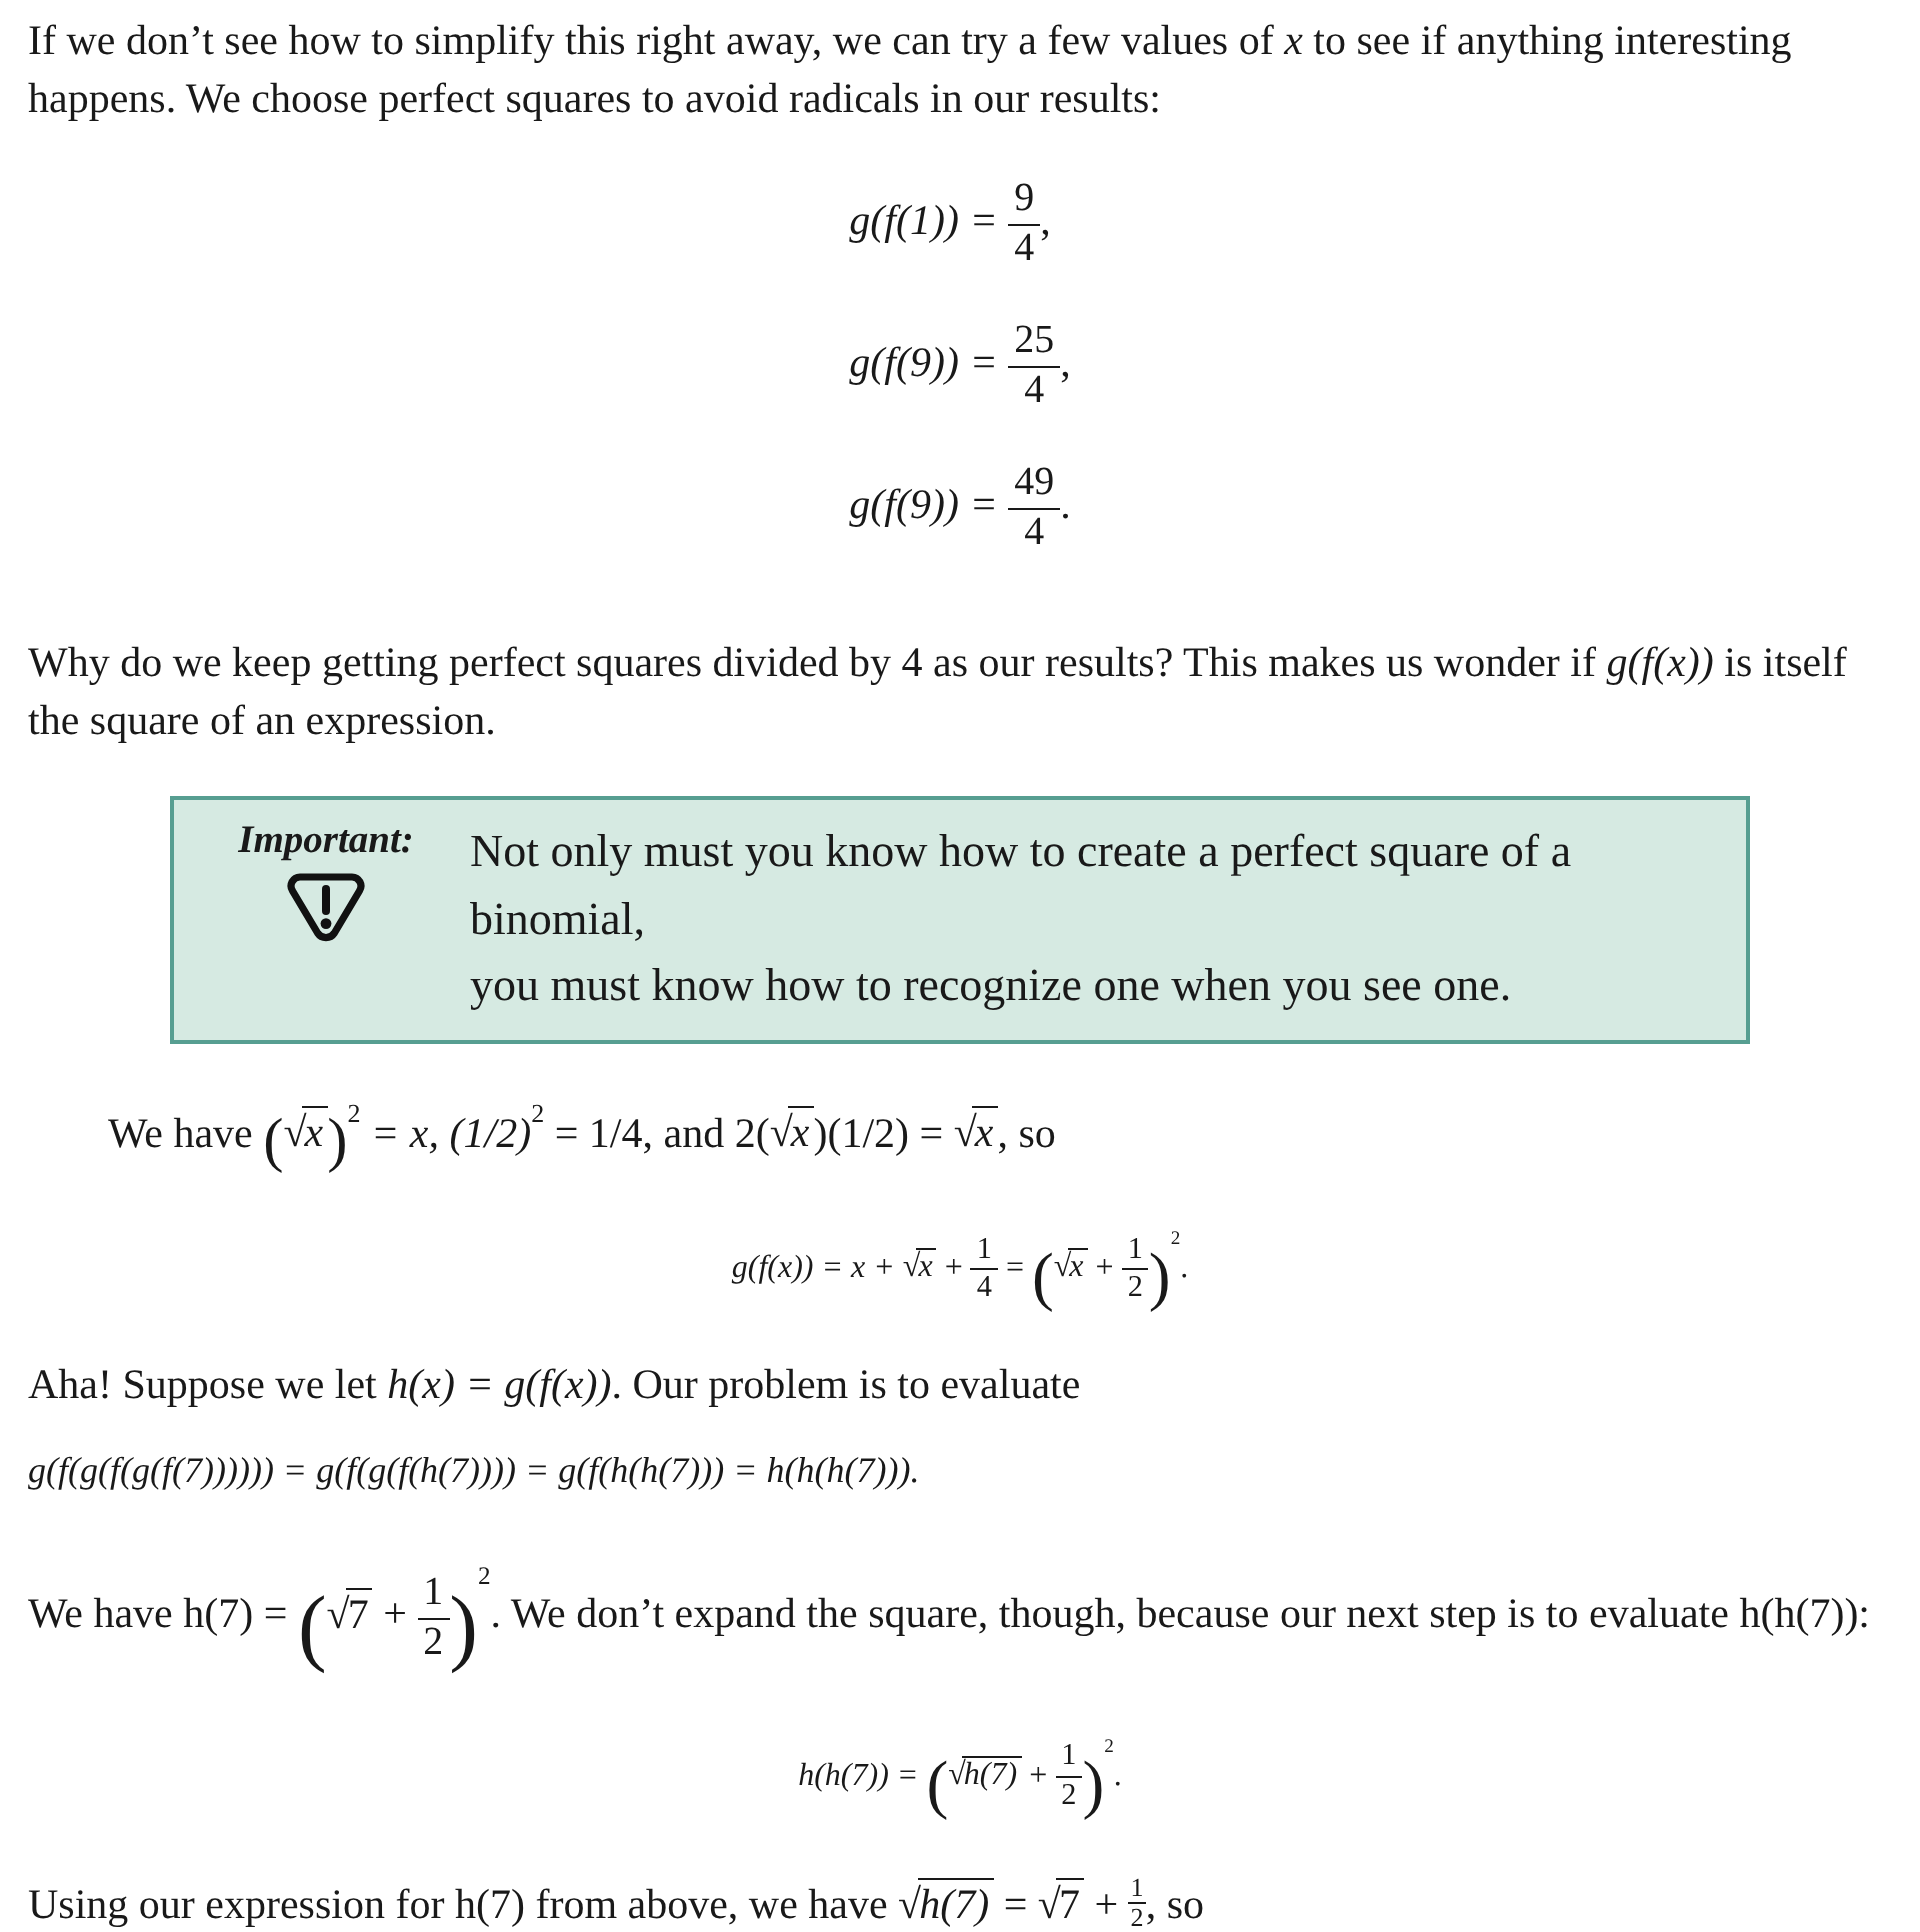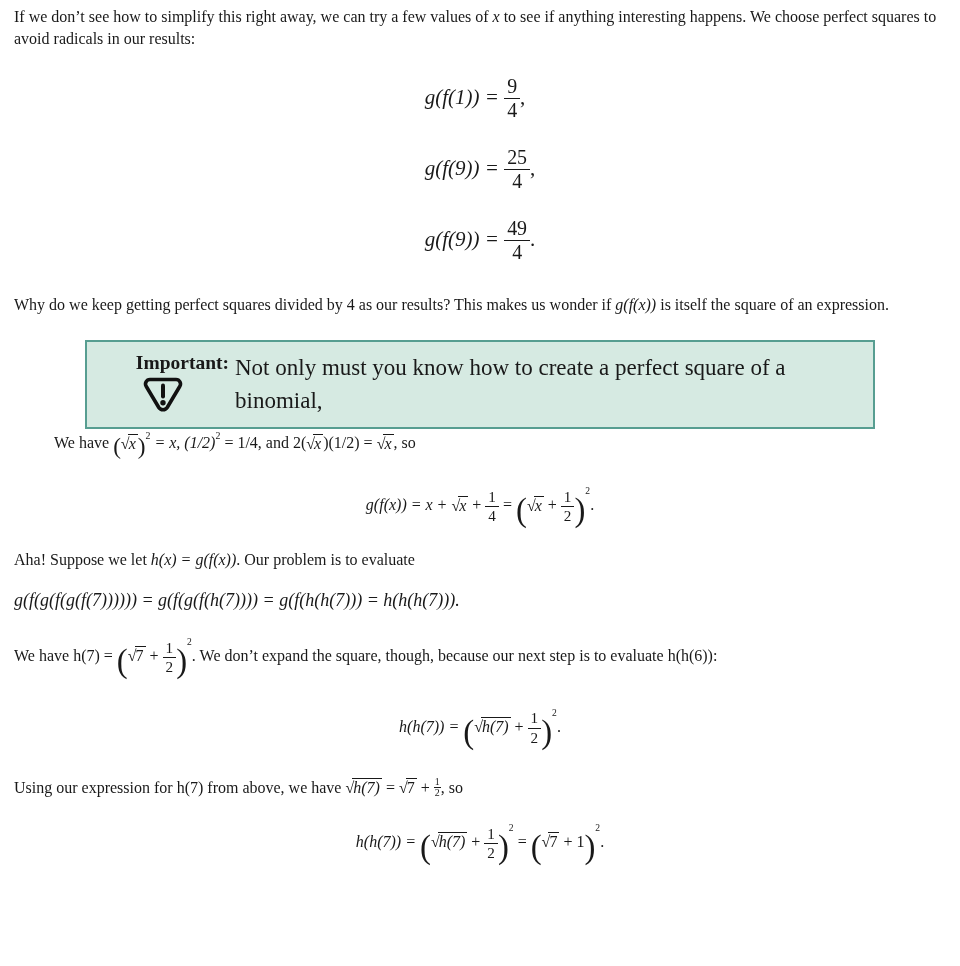--- a/index.html
+++ b/index.html
@@ -2,21 +2,21 @@
 <html><head>
 <meta charset="utf-8">
 <style>
   html,body{margin:0;padding:0;background:#ffffff;}
   body{
     width:960px;height:966px;overflow:hidden;
     color:#191919;
     font-family:"Liberation Serif", serif;
   }
   .page{padding:6px 14px 0 14px;}
-  .para{font-size:16px;line-height:1.36;margin:0;}
+  .para{font-size:21px;line-height:1.36;margin:0;}
   .mi{font-style:italic;}
 
   
   .frac{display:inline-block;vertical-align:middle;text-align:center;line-height:1.08;font-size:0.95em;}
   .frac .n{display:block;padding:0 3px 1px 3px;}
   .frac .d{display:block;border-top:1.5px solid #191919;padding:1px 3px 0 3px;}
   .sfrac{display:inline-block;vertical-align:-0.25em;text-align:center;line-height:1;font-size:0.62em;}
   .sfrac .n{display:block;padding:0 1px;}
   .sfrac .d{display:block;border-top:1px solid #191919;padding:0 1px;}
 
@@ -36,30 +36,30 @@
   .eqrow{margin-bottom:5px;line-height:1;padding:10px 0;}
   .disp{text-align:center;font-size:16px;line-height:1;margin-top:10px;padding:14px 0;}
   .disp-plain{text-align:left;font-size:18px;line-height:1;margin-top:14px;padding:6px 0;}
 
   
   .note{
     margin:24px 0 0 71px;width:790px;box-sizing:border-box;
     border:2px solid;display:flex;align-items:flex-start;
     padding:9px 12px 10px 10px;
   }
-  .note-left{width:132px;flex:none;text-align:right;}
+  .note-left{width:132px;flex:none;text-align:center;font-style:italic;}
   .note-label{font-weight:bold;font-size:19.5px;line-height:1.2;}
   .note-icon{display:block;margin:3px auto 0 auto;width:40px;height:36px;}
   .note-text{font-size:23px;line-height:1.45;padding-left:6px;}
   .note-line{display:block;}
 
-  .indent40{margin-left:40px;}
+  .indent40{margin-left:40px;margin-top:26px;}
   .mt14{margin-top:14px;}
   .mt8{margin-top:8px;}
-  .mt16{margin-top:20px;}
+  .mt16{margin-top:30px;}
 </style>
 </head>
 <body>
 
 <div class="page">
 
   <p class="para"><span>If we don’t see how to simplify this right away, we can try a few values of </span><span class="mi">x</span><span> to see if anything interesting happens. We choose perfect squares to avoid radicals in our results:</span></p>
 
   <div class="eqwrap">
     <div class="eqrow">
@@ -79,32 +79,33 @@
     <div class="note-left">
       <div class="note-label">Important:</div>
       <svg class="note-icon" viewBox="0 0 40 36">
         <path d="M7 2.5 h26 a4.5 4.5 0 0 1 3.7 7 L24.2 30.5 a5 5 0 0 1-8.4 0 L3.3 9.5 A4.5 4.5 0 0 1 7 2.5 Z" fill="none" stroke="#111111" stroke-width="3.6" stroke-linejoin="round"></path>
         <line x1="20" y1="8.5" x2="20" y2="19.5" stroke="#111111" stroke-width="4" stroke-linecap="round"></line>
         <circle cx="20" cy="25.8" r="2.7" fill="#111111"></circle>
       </svg>
     </div>
     <div class="note-text">
       <span class="note-line">Not only must you know how to create a perfect square of a binomial,</span>
+      <span class="note-line">you must know how to recognize one when you see one.</span>
     </div>
   </div>
 
   <p class="para indent40"><span>We have </span><span class="lpi">(</span><span class="rt"><span class="rsym">√</span><span class="rbar mi">x</span></span><span class="rpi">)</span><span class="ei">2</span><span class="mi"> = x, (1/2)</span><span class="ei">2</span><span> = 1/4, and 2(</span><span class="rt"><span class="rsym">√</span><span class="rbar mi">x</span></span><span>)(1/2) = </span><span class="rt"><span class="rsym">√</span><span class="rbar mi">x</span></span><span>, so</span></p>
 
   <div class="disp"><span class="mi">g(f(x)) = x + </span><span class="rt"><span class="rsym">√</span><span class="rbar mi">x</span></span><span> + </span><span class="frac"><span class="n">1</span><span class="d">4</span></span><span> = </span><span class="lp">(</span><span class="rt"><span class="rsym">√</span><span class="rbar mi">x</span></span><span> + </span><span class="frac"><span class="n">1</span><span class="d">2</span></span><span class="rp">)</span><span class="e">2</span><span>.</span></div>
 
   <p class="para mt8"><span>Aha! Suppose we let </span><span class="mi">h(x) = g(f(x))</span><span>. Our problem is to evaluate</span></p>
 
   <div class="disp-plain"><span class="mi">g(f(g(f(g(f(7)))))) = g(f(g(f(h(7)))) = g(f(h(h(7))) = h(h(h(7))).</span></div>
 
-  <p class="para mt16"><span>We have h(7) = </span><span class="lp">(</span><span class="rt"><span class="rsym">√</span><span class="rbar">7</span></span><span> + </span><span class="frac"><span class="n">1</span><span class="d">2</span></span><span class="rp">)</span><span class="e">2</span><span>. We don’t expand the square, though, because our next step is to evaluate h(h(6)):</span></p>
+  <p class="para mt16"><span>We have h(7) = </span><span class="lp">(</span><span class="rt"><span class="rsym">√</span><span class="rbar">7</span></span><span> + </span><span class="frac"><span class="n">1</span><span class="d">2</span></span><span class="rp">)</span><span class="e">2</span><span>. We don’t expand the square, though, because our next step is to evaluate h(h(7)):</span></p>
 
   <div class="disp"><span class="mi">h(h(7)) = </span><span class="lp">(</span><span class="rt"><span class="rsym">√</span><span class="rbar mi">h(7)</span></span><span> + </span><span class="frac"><span class="n">1</span><span class="d">2</span></span><span class="rp">)</span><span class="e">2</span><span>.</span></div>
 
   <p class="para mt14"><span>Using our expression for h(7) from above, we have </span><span class="rt"><span class="rsym">√</span><span class="rbar mi">h(7)</span></span><span> = </span><span class="rt"><span class="rsym">√</span><span class="rbar">7</span></span><span> + </span><span class="sfrac"><span class="n">1</span><span class="d">2</span></span><span>, so</span></p>
 
   <div class="disp"><span class="mi">h(h(7)) = </span><span class="lp">(</span><span class="rt"><span class="rsym">√</span><span class="rbar mi">h(7)</span></span><span> + </span><span class="frac"><span class="n">1</span><span class="d">2</span></span><span class="rp">)</span><span class="e">2</span><span> = </span><span class="lp">(</span><span class="rt"><span class="rsym">√</span><span class="rbar">7</span></span><span> + 1</span><span class="rp">)</span><span class="e">2</span><span>.</span></div>
 
 </div>
 
 </body></html>

